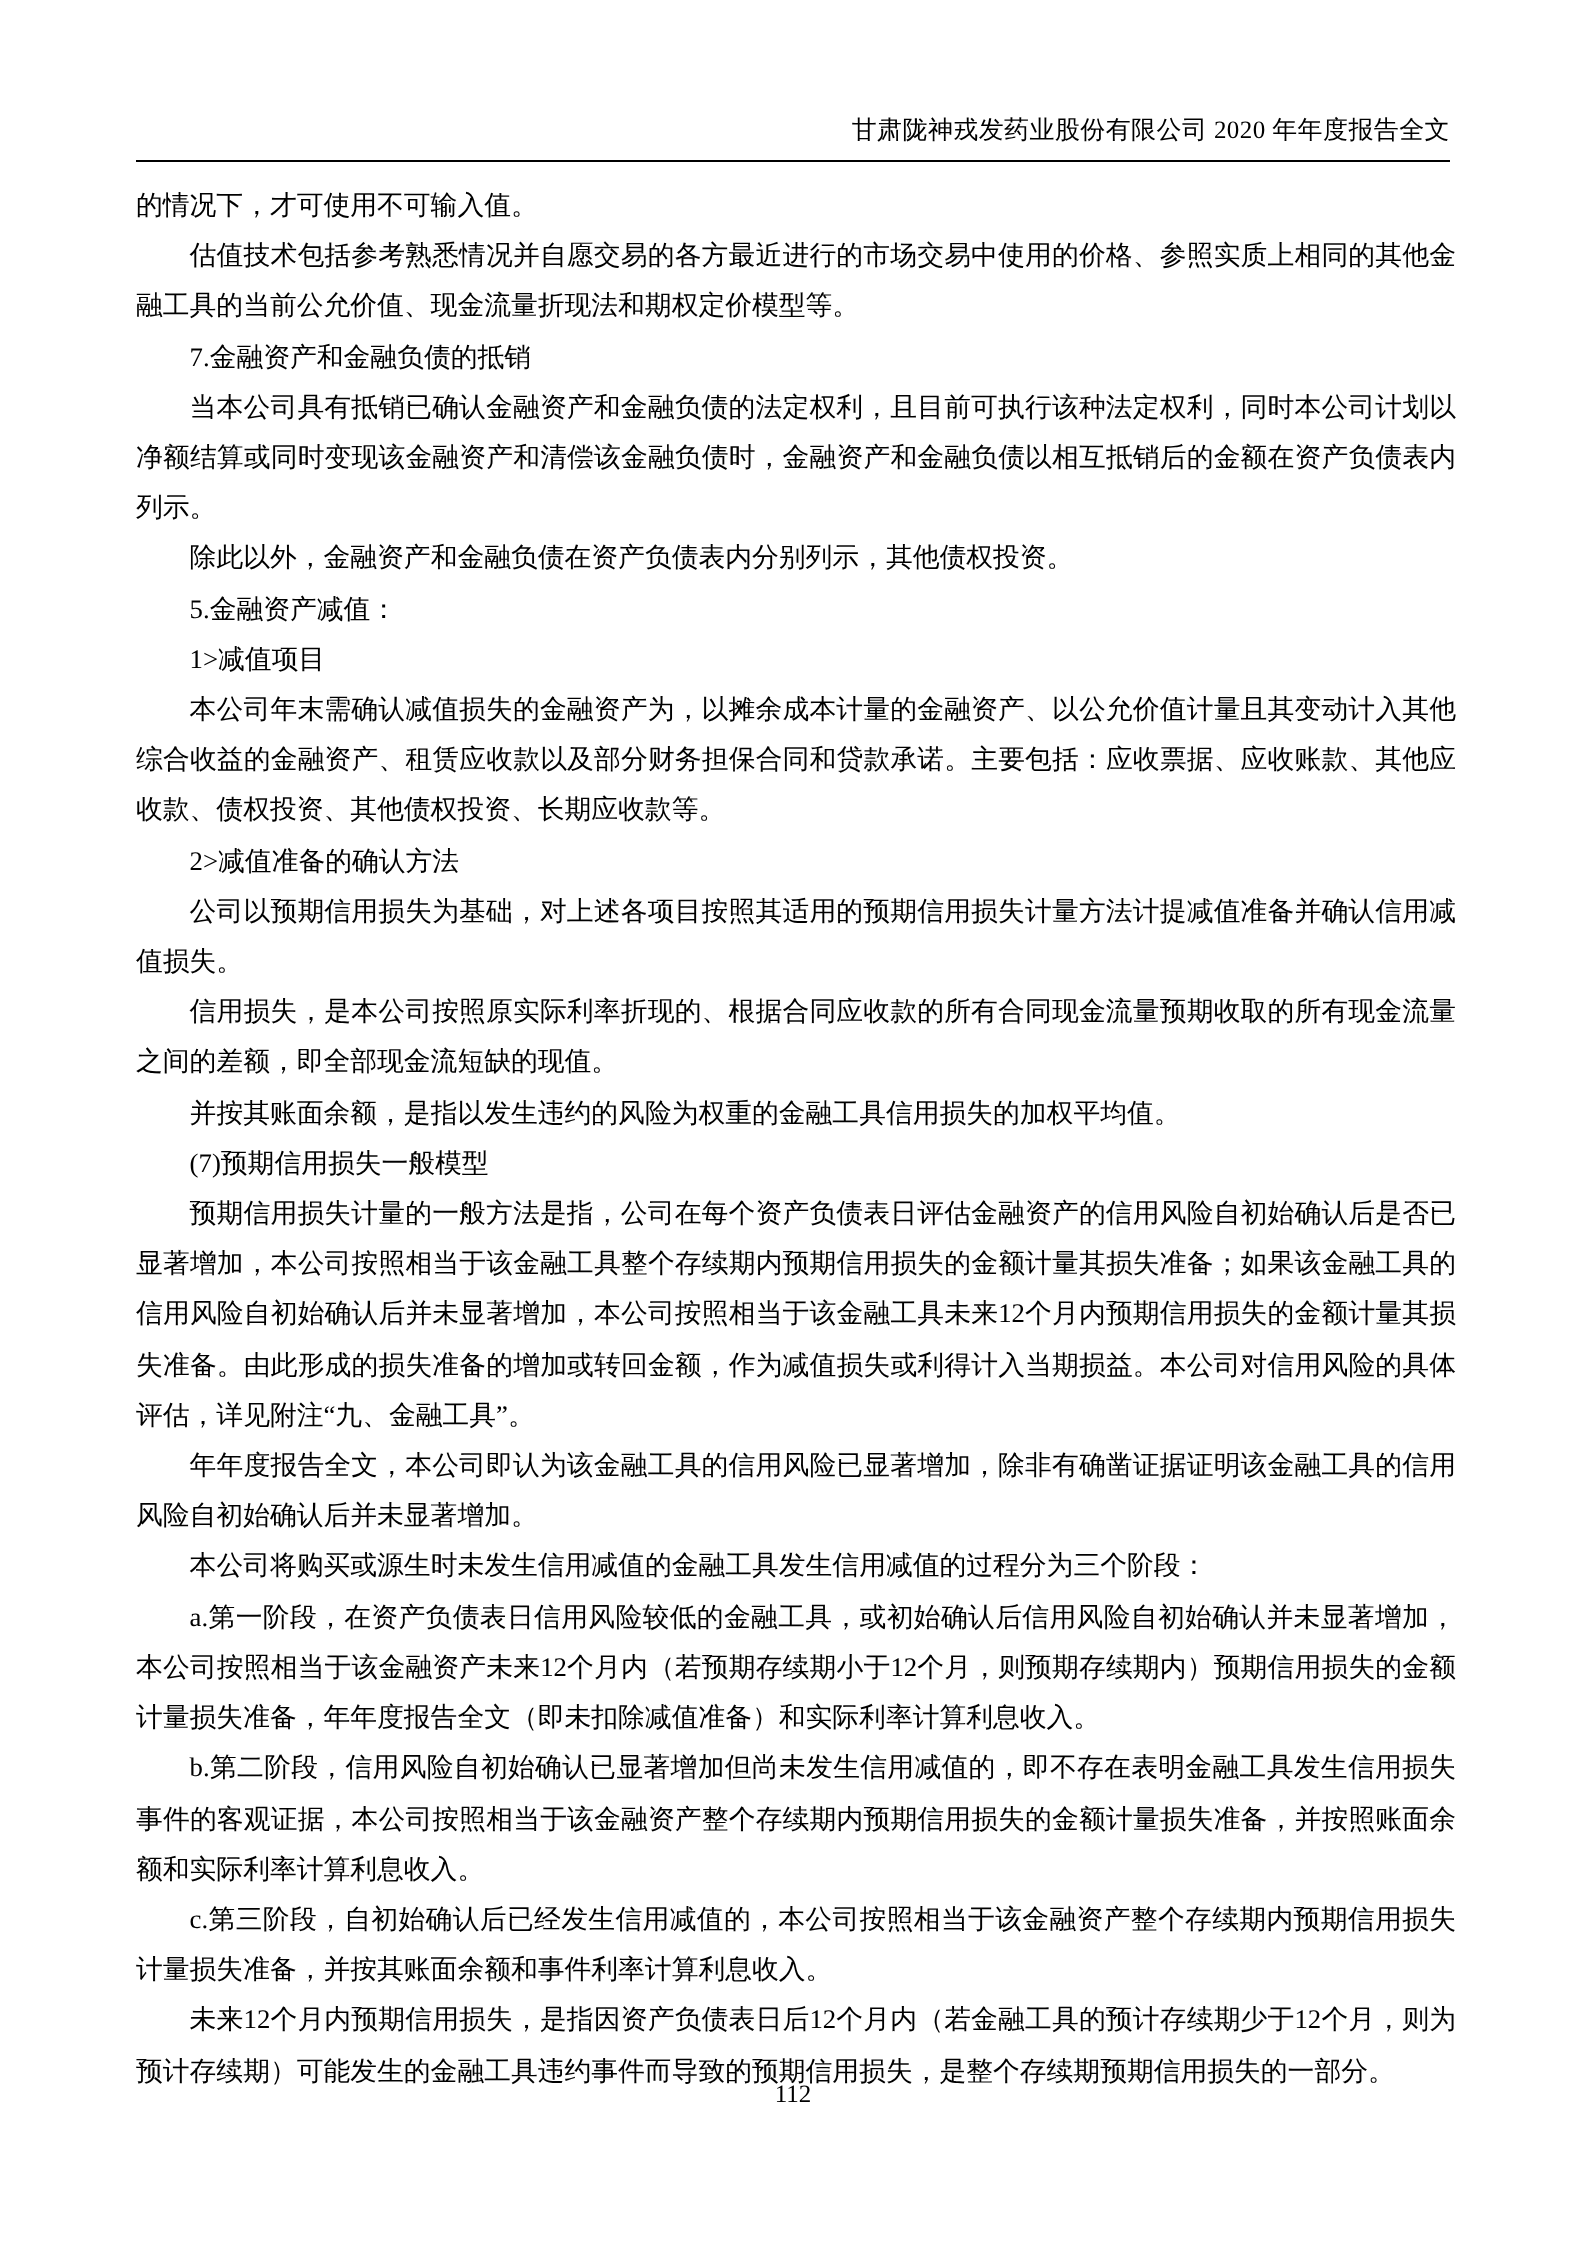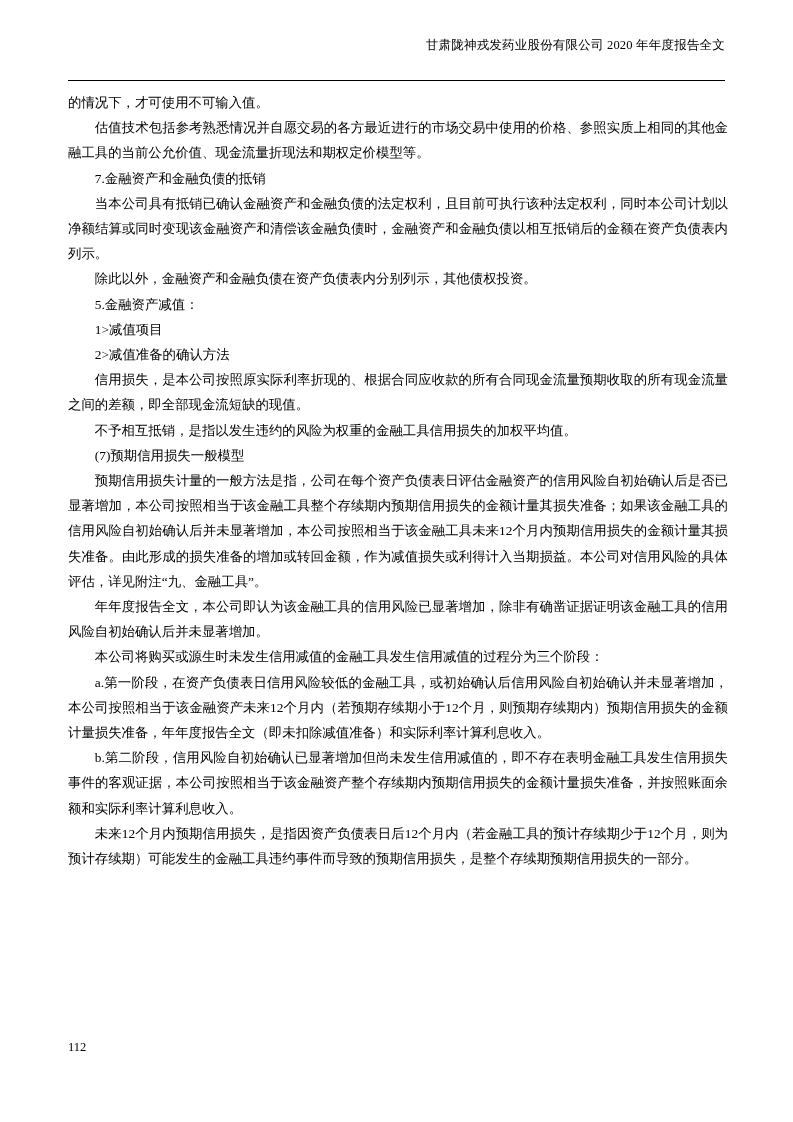--- a/index.html
+++ b/index.html
@@ -15,21 +15,21 @@
     position: relative;
     width: 793px;
     height: 1122px;
     margin: 0 auto;
     background: #ffffff;
     box-sizing: border-box;
     overflow: hidden;
   }
   .header {
     position: absolute;
-    top: 36px;
+    top: 56px;
     left: 68px;
     right: 68px;
     text-align: right;
     font-size: 12.5px;
     line-height: 18px;
     letter-spacing: 0.2px;
   }
   .header-rule {
     position: absolute;
     top: 80px;
@@ -59,21 +59,21 @@
     text-indent: 2em;
   }
   .indent-0 {
     text-indent: 0;
   }
   .footer {
     position: absolute;
     left: 68px;
     right: 68px;
     top: 1040px;
-    text-align: left;
+    text-align: center;
     font-size: 12.5px;
   }
 </style>
 </head>
 <body>
 
 <div class="page">
 
   <div class="header">
     <span>甘肃陇神戎发药业股份有限公司 2020 年年度报告全文</span>
@@ -81,29 +81,32 @@
   <div class="header-rule"></div>
 
   <div class="content">
       <p class="indent-0">的情况下，才可使用不可输入值。</p>
       <p class="indent-2">估值技术包括参考熟悉情况并自愿交易的各方最近进行的市场交易中使用的价格、参照实质上相同的其他金融工具的当前公允价值、现金流量折现法和期权定价模型等。</p>
       <p class="indent-2">7.金融资产和金融负债的抵销</p>
       <p class="indent-2">当本公司具有抵销已确认金融资产和金融负债的法定权利，且目前可执行该种法定权利，同时本公司计划以净额结算或同时变现该金融资产和清偿该金融负债时，金融资产和金融负债以相互抵销后的金额在资产负债表内列示。</p>
       <p class="indent-2">除此以外，金融资产和金融负债在资产负债表内分别列示，其他债权投资。</p>
       <p class="indent-2">5.金融资产减值：</p>
       <p class="indent-2">1&gt;减值项目</p>
+      <p class="indent-2">本公司年末需确认减值损失的金融资产为，以摊余成本计量的金融资产、以公允价值计量且其变动计入其他综合收益的金融资产、租赁应收款以及部分财务担保合同和贷款承诺。主要包括：应收票据、应收账款、其他应收款、债权投资、其他债权投资、长期应收款等。</p>
       <p class="indent-2">2&gt;减值准备的确认方法</p>
+      <p class="indent-2">公司以预期信用损失为基础，对上述各项目按照其适用的预期信用损失计量方法计提减值准备并确认信用减值损失。</p>
       <p class="indent-2">信用损失，是本公司按照原实际利率折现的、根据合同应收款的所有合同现金流量预期收取的所有现金流量之间的差额，即全部现金流短缺的现值。</p>
-      <p class="indent-2">不予相互抵销，是指以发生违约的风险为权重的金融工具信用损失的加权平均值。</p>
+      <p class="indent-2">并按其账面余额，是指以发生违约的风险为权重的金融工具信用损失的加权平均值。</p>
       <p class="indent-2">(7)预期信用损失一般模型</p>
       <p class="indent-2">预期信用损失计量的一般方法是指，公司在每个资产负债表日评估金融资产的信用风险自初始确认后是否已显著增加，本公司按照相当于该金融工具整个存续期内预期信用损失的金额计量其损失准备；如果该金融工具的信用风险自初始确认后并未显著增加，本公司按照相当于该金融工具未来12个月内预期信用损失的金额计量其损失准备。由此形成的损失准备的增加或转回金额，作为减值损失或利得计入当期损益。本公司对信用风险的具体评估，详见附注“九、金融工具”。</p>
       <p class="indent-2">年年度报告全文，本公司即认为该金融工具的信用风险已显著增加，除非有确凿证据证明该金融工具的信用风险自初始确认后并未显著增加。</p>
       <p class="indent-2">本公司将购买或源生时未发生信用减值的金融工具发生信用减值的过程分为三个阶段：</p>
       <p class="indent-2">a.第一阶段，在资产负债表日信用风险较低的金融工具，或初始确认后信用风险自初始确认并未显著增加，本公司按照相当于该金融资产未来12个月内（若预期存续期小于12个月，则预期存续期内）预期信用损失的金额计量损失准备，年年度报告全文（即未扣除减值准备）和实际利率计算利息收入。</p>
       <p class="indent-2">b.第二阶段，信用风险自初始确认已显著增加但尚未发生信用减值的，即不存在表明金融工具发生信用损失事件的客观证据，本公司按照相当于该金融资产整个存续期内预期信用损失的金额计量损失准备，并按照账面余额和实际利率计算利息收入。</p>
+      <p class="indent-2">c.第三阶段，自初始确认后已经发生信用减值的，本公司按照相当于该金融资产整个存续期内预期信用损失计量损失准备，并按其账面余额和事件利率计算利息收入。</p>
       <p class="indent-2">未来12个月内预期信用损失，是指因资产负债表日后12个月内（若金融工具的预计存续期少于12个月，则为预计存续期）可能发生的金融工具违约事件而导致的预期信用损失，是整个存续期预期信用损失的一部分。</p>
     </div>
 
   <div class="footer">
     <span>112</span>
   </div>
 
 </div>
 
 </body></html>

